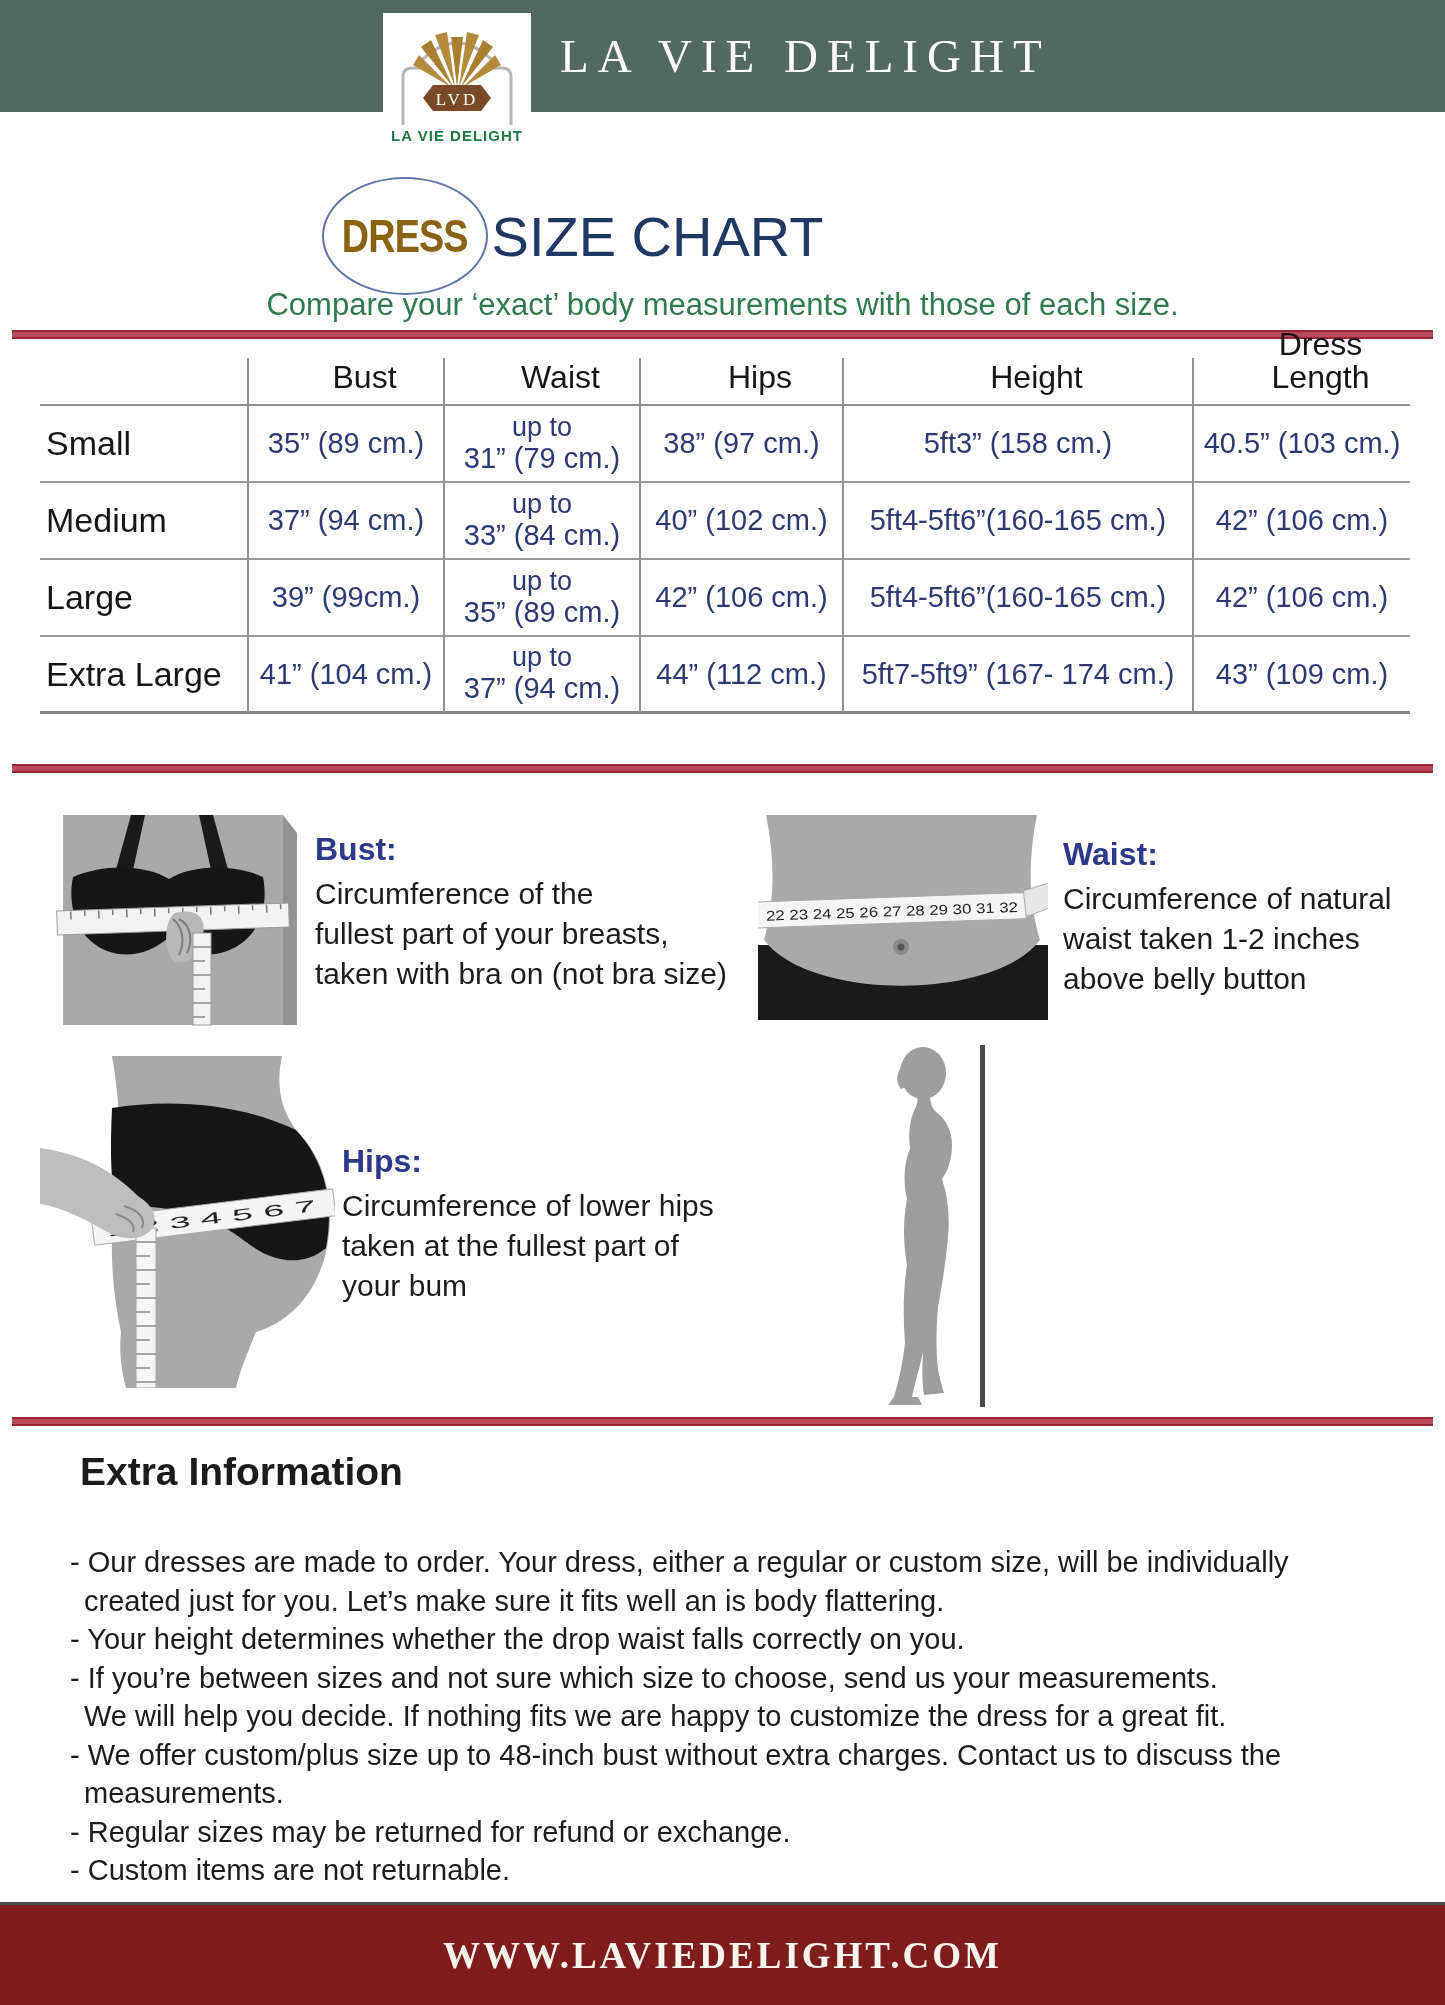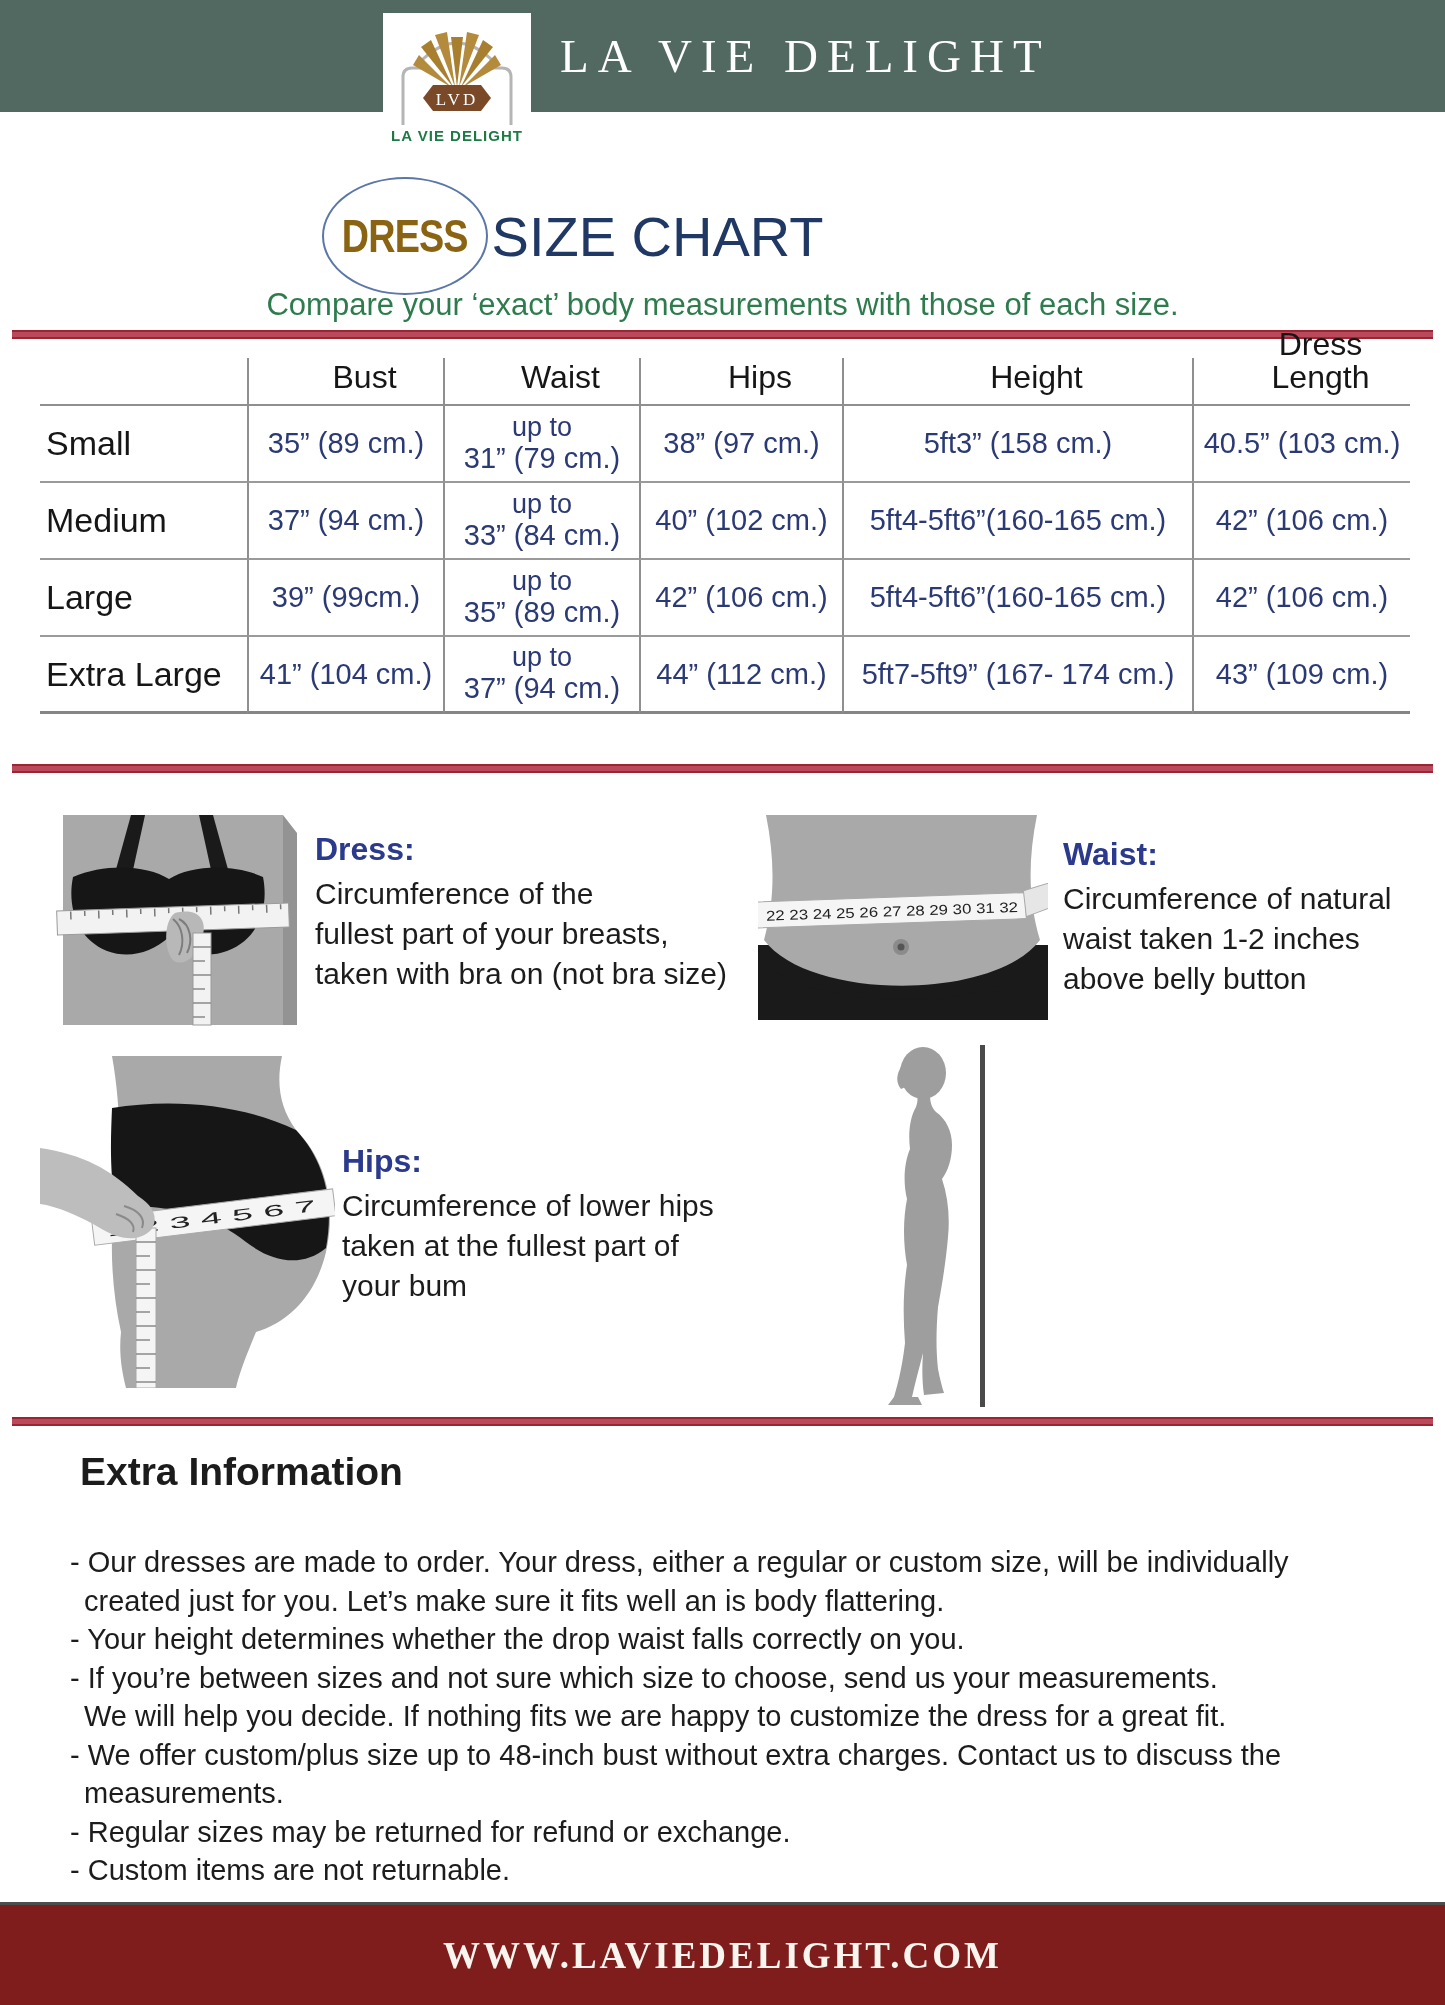--- a/index.html
+++ b/index.html
@@ -150,21 +150,21 @@
       <g transform="rotate(-2 127 104)">
         <rect x="12" y="92" width="232" height="24" fill="#f2f2f2" stroke="#9a9a9a" stroke-width="1"></rect>
         <path d="M26,93 v8 M40,93 v5 M54,93 v8 M68,93 v5 M82,93 v8 M96,93 v5 M110,93 v8 M124,93 v5 M138,93 v8 M152,93 v5 M166,93 v8 M180,93 v5 M194,93 v8 M208,93 v5 M222,93 v8 M236,93 v5" stroke="#777" stroke-width="1.5" fill="none"></path>
       </g>
       <path d="M130,98 C152,92 162,104 158,120 C154,140 140,152 129,146 C119,138 118,106 130,98 Z" fill="#b8b8b8"></path>
       <path d="M134,104 C146,110 148,126 142,138 M128,104 C138,112 140,128 134,140" stroke="#7d7d7d" stroke-width="2" fill="none"></path>
       <rect x="148" y="118" width="18" height="92" fill="#f2f2f2" stroke="#9a9a9a" stroke-width="1"></rect>
       <path d="M148,132 h18 M148,146 h12 M148,160 h18 M148,174 h12 M148,188 h18 M148,202 h12" stroke="#8a8a8a" stroke-width="1.5" fill="none"></path>
     </svg>
     <div class="guide-text" style="left:315px; top:58px; width:460px;">
-      <h3>Dress:</h3>
+      <h3>Bust:</h3>
       <p>Circumference of the
 fullest part of your breasts,
 taken with bra on (not bra size)</p>
     </div>
 
     <svg class="illus" style="left:758px; top:42px;" width="290" height="205" viewBox="0 0 290 205">
       <rect x="0" y="130" width="290" height="75" fill="#1a1a1a"></rect>
       <path d="M8,0 H279 C270,45 270,85 282,125 C236,186 52,186 6,125 C17,85 17,45 8,0 Z" fill="#a9a9a9"></path>
       <path d="M0,146 C70,198 222,198 290,146 L290,205 H0 Z" fill="#1a1a1a"></path>
       <circle cx="143" cy="132" r="8" fill="#8b8b8b"></circle>

